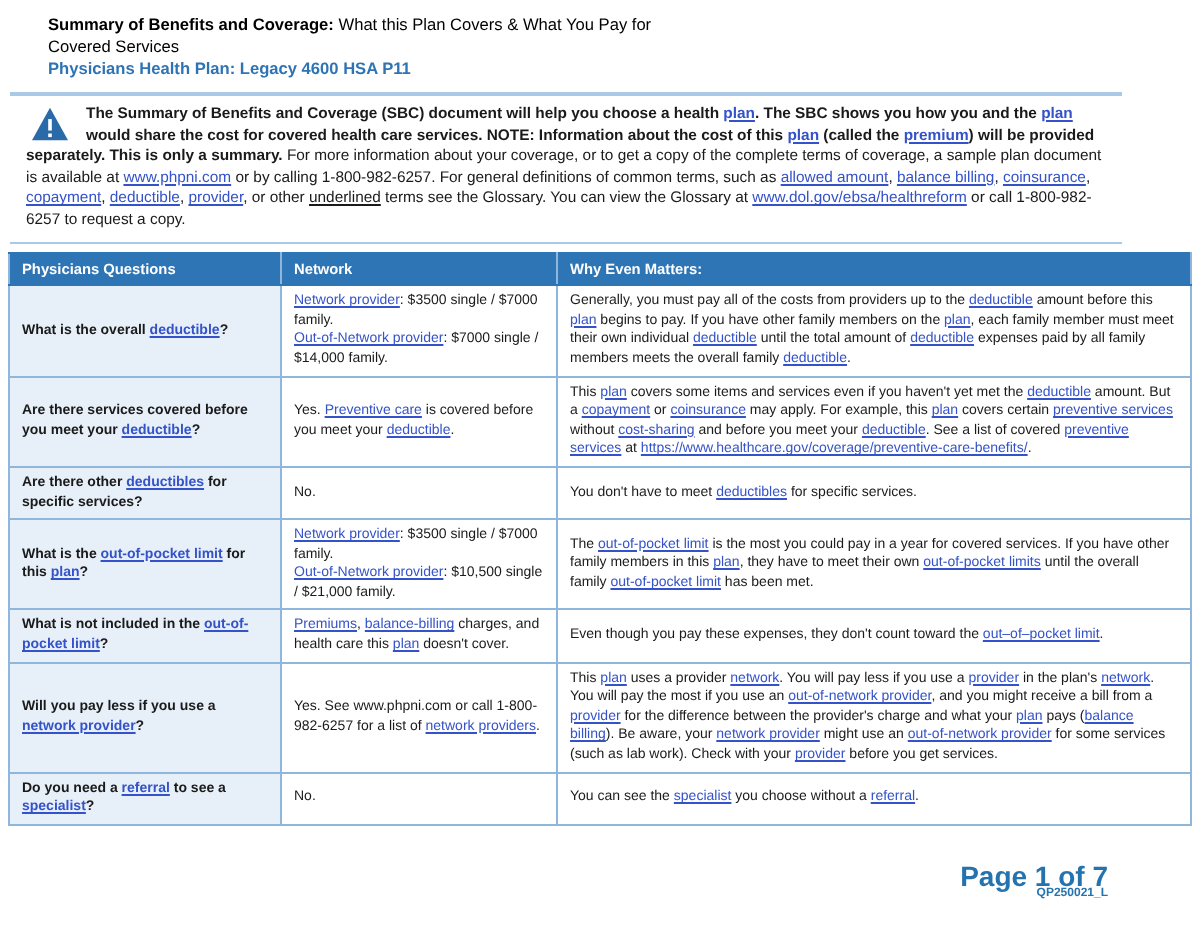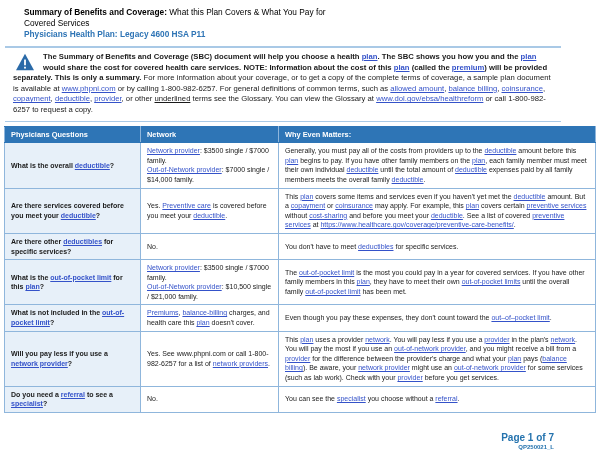--- a/index.html
+++ b/index.html
@@ -46,21 +46,21 @@
   td.acol{white-space:pre-line;}
 
   
   .b{font-weight:bold;}
   .u{text-decoration:underline;}
   a.lnk{color:#3452c9;text-decoration:underline;cursor:pointer;}
   td.qcol a.lnk{font-weight:bold;}
 
   
   .footer{position:absolute;right:22px;bottom:12px;text-align:right;}
-  .page-num{font-size:10px;font-weight:bold;color:#2573ae;line-height:10px;}
+  .page-num{font-size:14px;font-weight:bold;color:#2573ae;line-height:10px;}
   .doc-code{font-size:6px;font-weight:bold;color:#2573ae;line-height:8px;}
 </style>
 </head>
 <body>
 
 <div class="page">
 
   <div class="hdr">
     <div class="hdr-left">
       <div class="title-line"><span class="b">Summary of Benefits and Coverage:</span><span> What this Plan Covers &amp; What You Pay for Covered Services</span></div>

